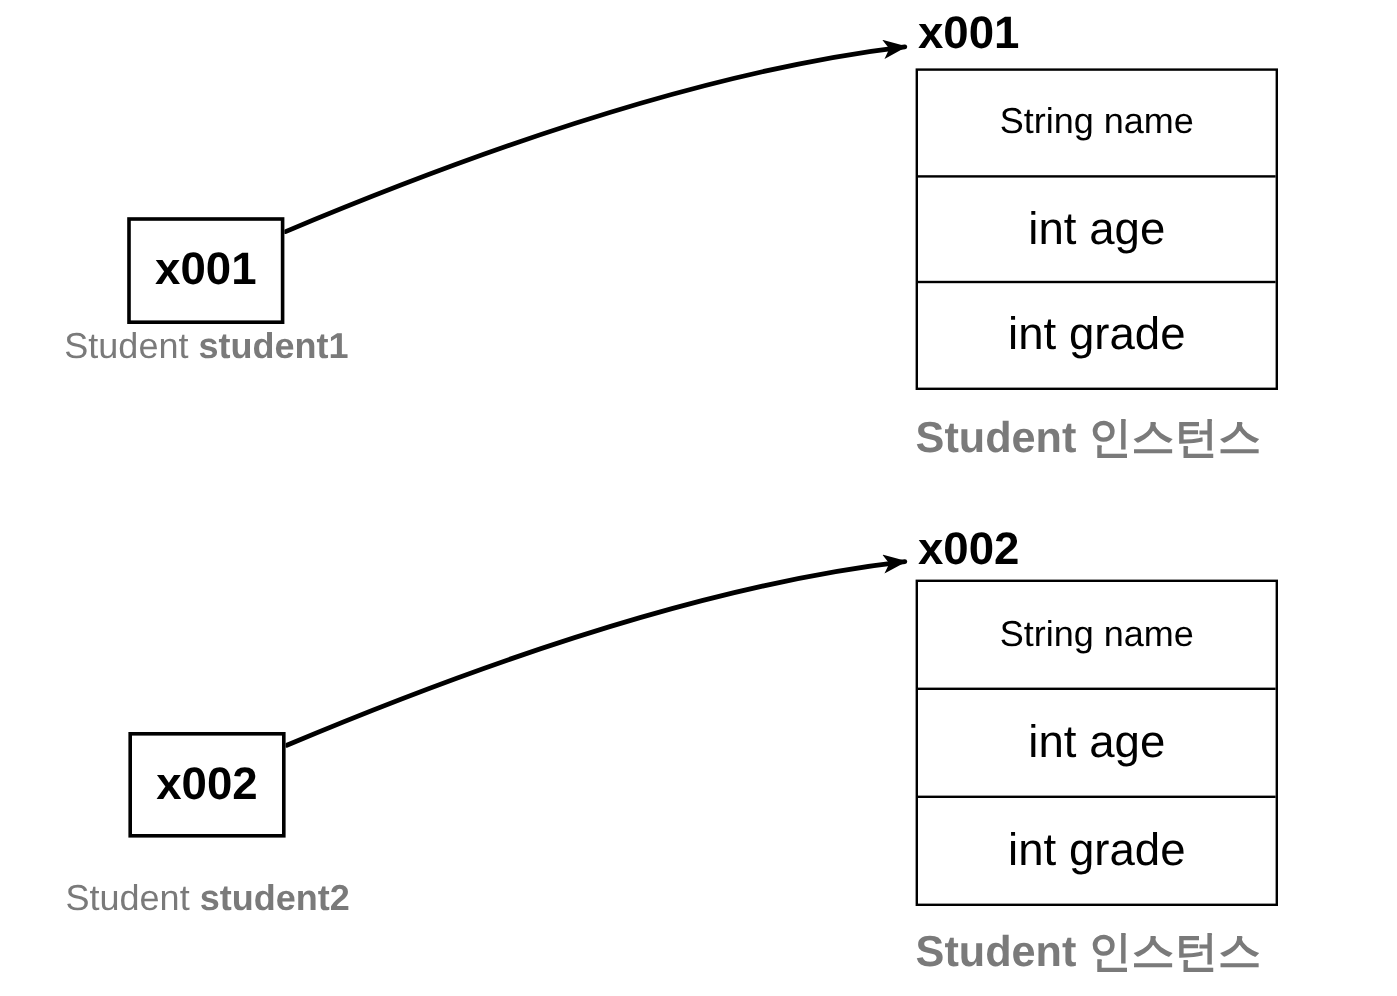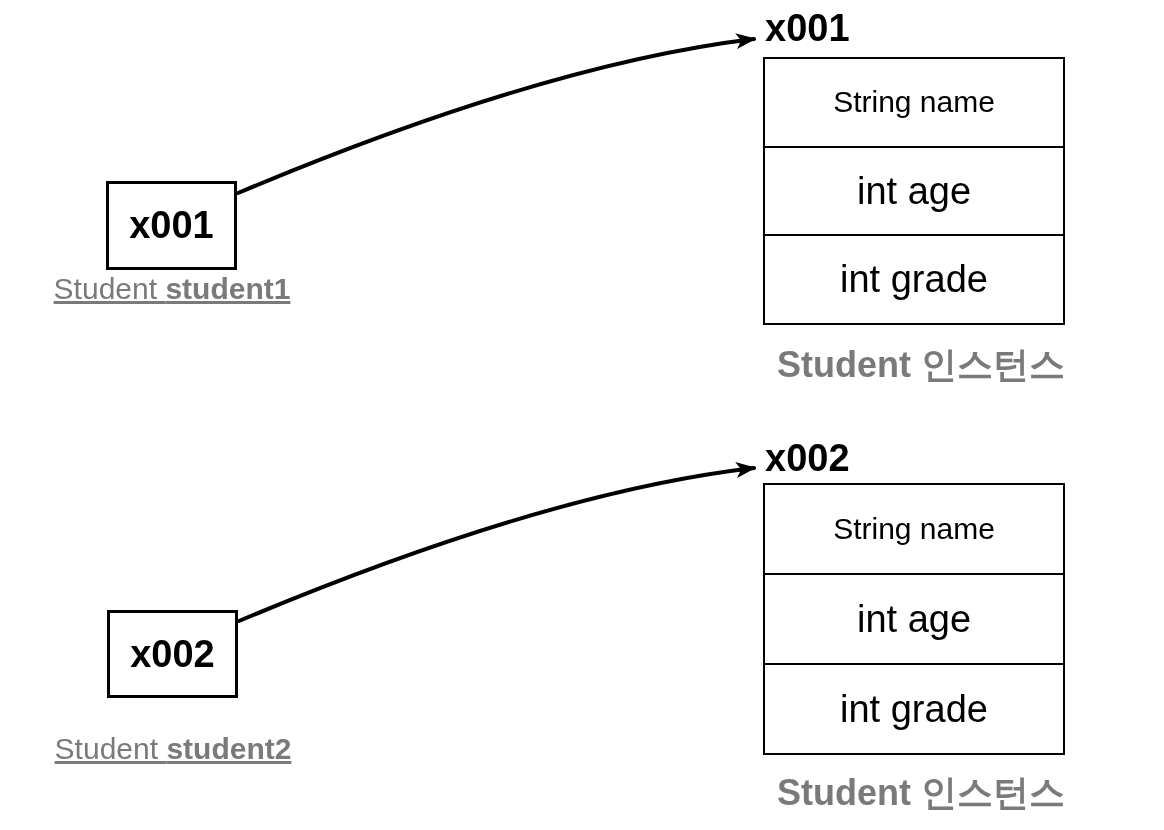--- a/index.html
+++ b/index.html
@@ -47,21 +47,20 @@
 
   
   .ref-caption {
     position: absolute;
     width: 300px;
     text-align: center;
     font-size: 30px;
     line-height: 34px;
     color: #7a7a7a;
     white-space: nowrap;
-    text-decoration: underline;
   }
   .ref-caption-1 { left: 22px; top: 272px; }
   .ref-caption-2 { left: 23px; top: 732px; }
   .cap-bold { font-weight: bold; }
 
   
   .inst-label {
     position: absolute;
     font-size: 38px;
     font-weight: bold;
@@ -92,21 +91,21 @@
     border-top: 2px solid #000000;
     white-space: nowrap;
   }
   .inst-row:first-child { border-top: none; }
   .row-small { font-size: 30px; }
 
   
   .inst-caption {
     position: absolute;
     width: 302px;
-    text-align: right;
+    text-align: left;
     font-size: 36px;
     line-height: 43px;
     font-weight: bold;
     color: #7a7a7a;
     white-space: nowrap;
   }
   .inst-caption-1 { left: 763px; top: 343px; }
   .inst-caption-2 { left: 763px; top: 771px; }
 </style>
 </head>

